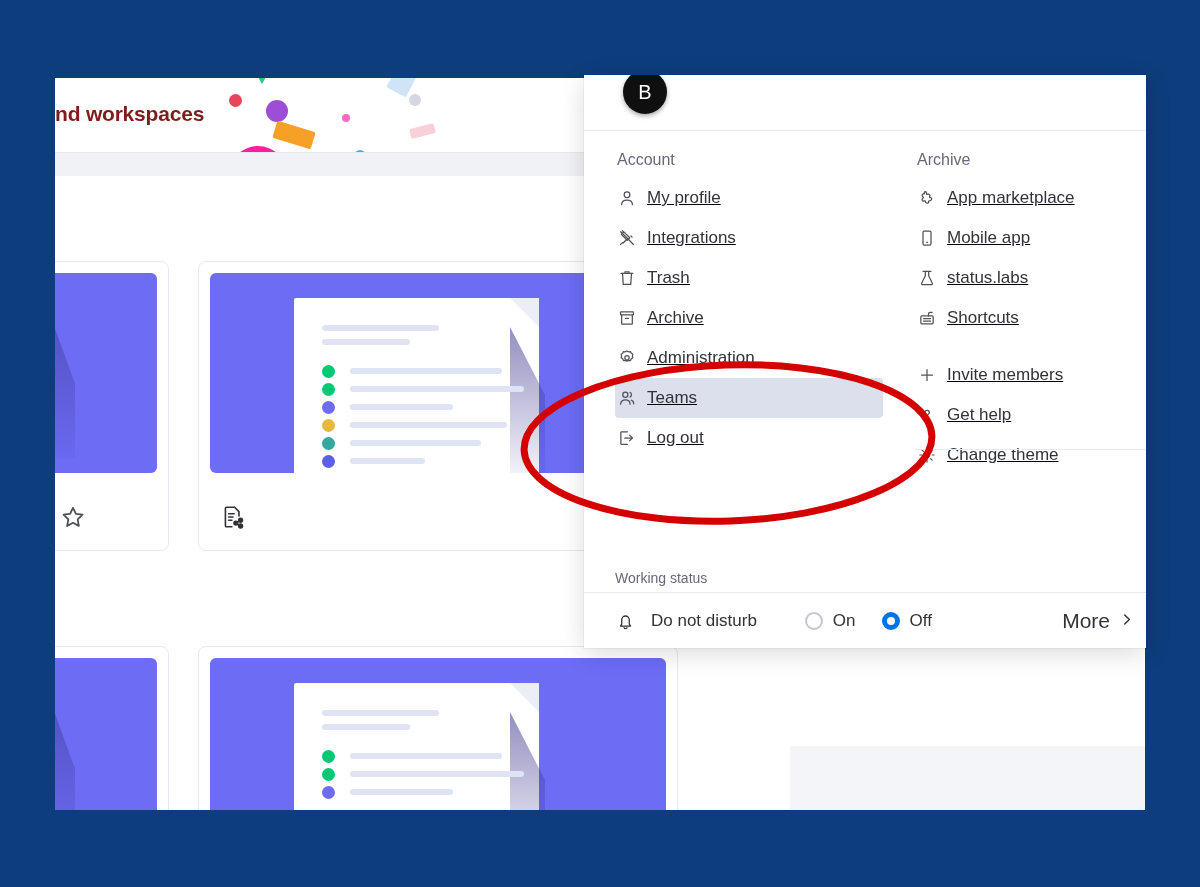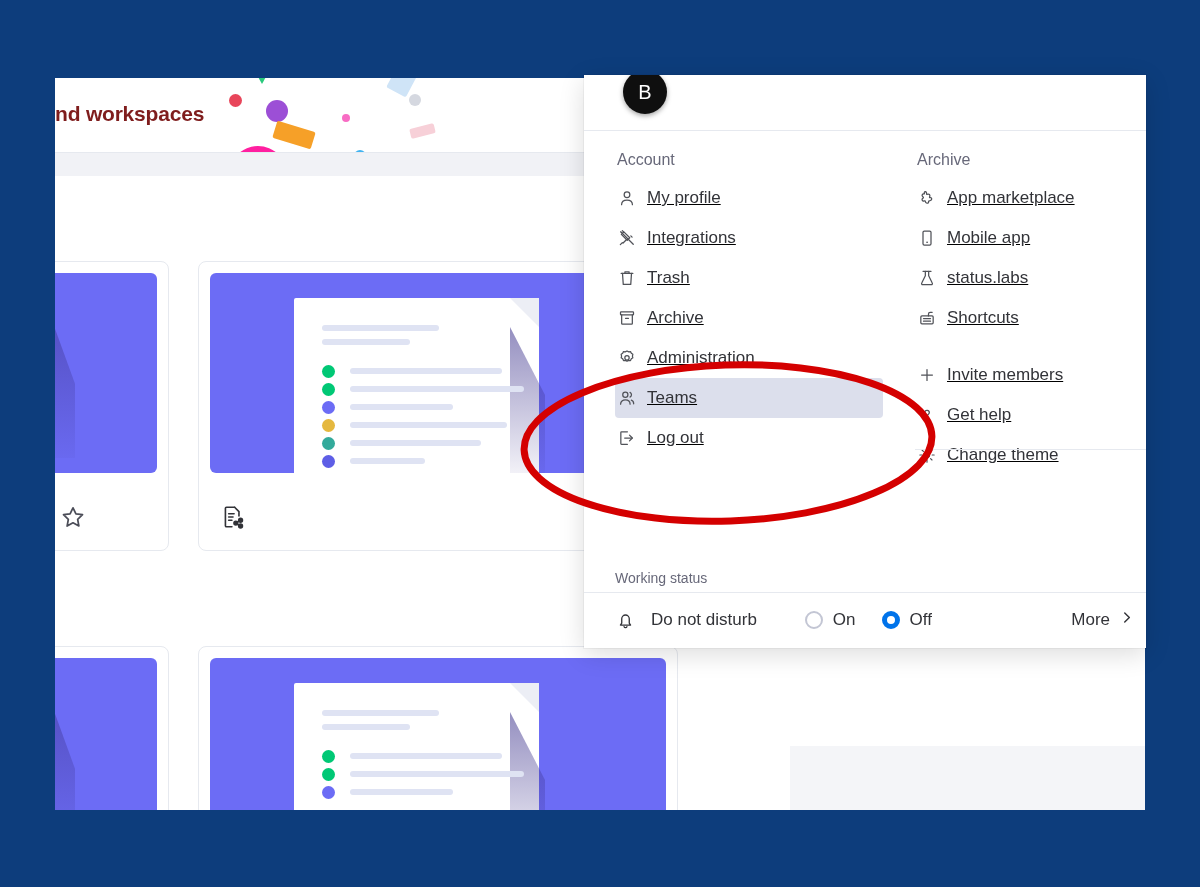--- a/index.html
+++ b/index.html
@@ -235,21 +235,21 @@
   }
   .radio.on {
     border: 5px solid #0073ea;
     background: #ffffff;
   }
   .radio-label { font-size: 17px; color: #323338; }
   #ws-more {
     margin-left: auto;
     display: flex;
     align-items: center;
-    font-size: 17px;
+    font-size: 21px;
     color: #323338;
   }
   #ws-more svg { margin-left: 8px; }
 
   
   #annotation-ellipse {
     position: absolute;
     left: 518px;
     top: 358px;
     width: 420px;

